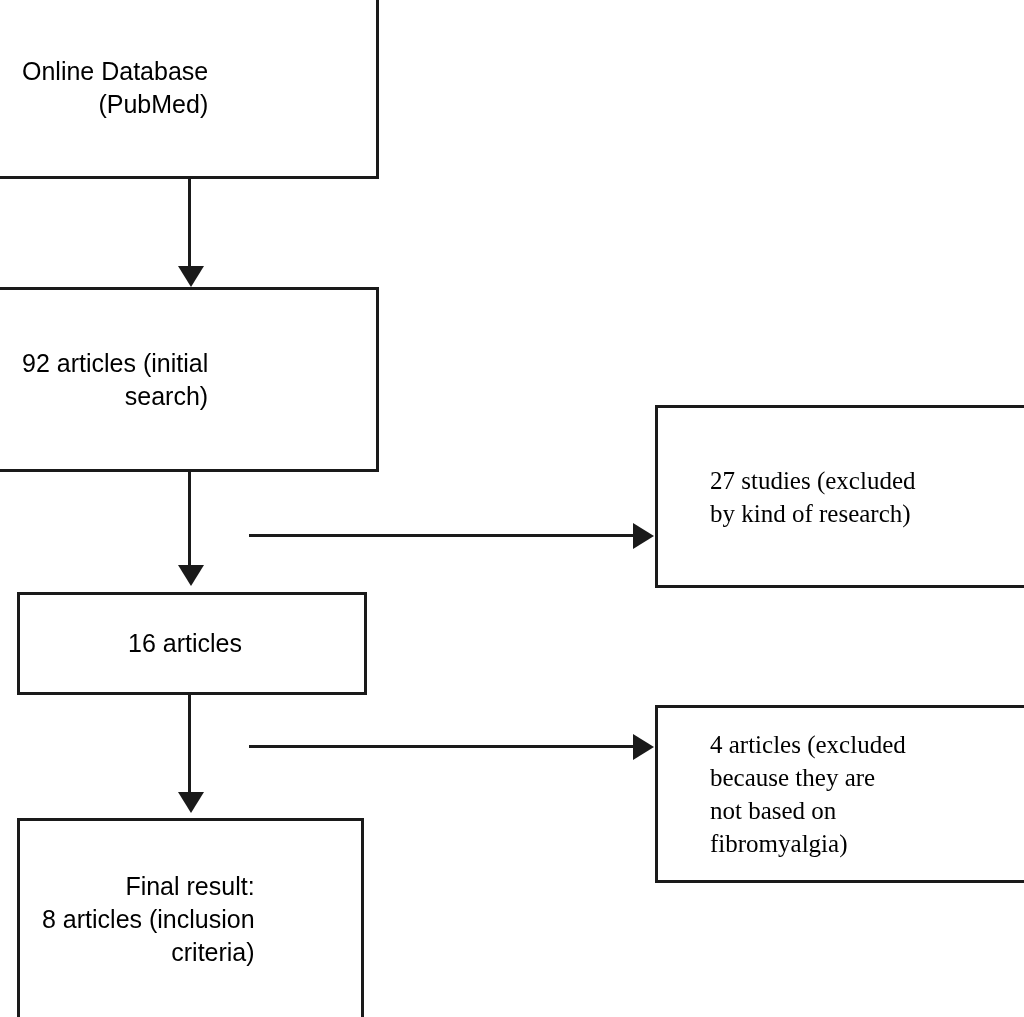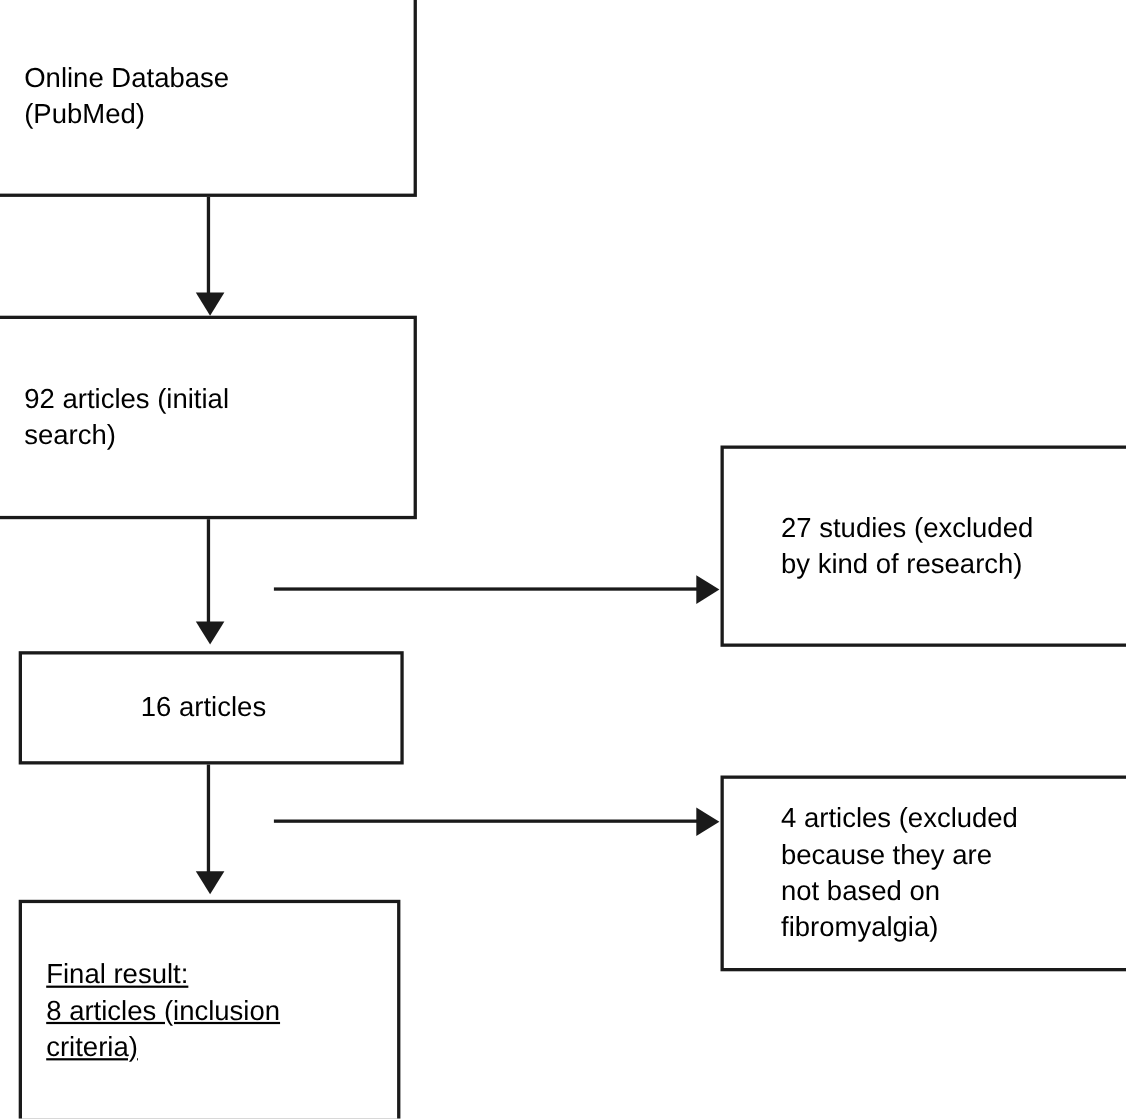--- a/index.html
+++ b/index.html
@@ -27,34 +27,34 @@
     align-items: center;
   }
   .node .label {
     display: block;
     font-size: 25px;
     line-height: 1.32;
     white-space: pre-line;
     padding: 0 22px;
   }
   .node.center .label {
-    text-align: left;
+    text-align: right;
   }
 
   
   #node-source   { left: -3px;  top: -3px;  width: 382px; height: 182px; }
   #node-initial  { left: -3px;  top: 287px; width: 382px; height: 185px; }
   #node-sixteen  { left: 17px;  top: 592px; width: 350px; height: 103px; }
   #node-final    { left: 17px;  top: 818px; width: 347px; height: 202px; }
   #node-excl-1   { left: 655px; top: 405px; width: 372px; height: 183px; }
   #node-excl-2   { left: 655px; top: 705px; width: 372px; height: 178px; }
 
   #node-sixteen .label { padding-left: 108px; }
-  #node-excl-1 .label, #node-excl-2 .label { padding-left: 52px; }
-  #node-final .label { align-self: center; text-decoration: underline; }
+  #node-excl-1 .label, #node-excl-2 .label { padding-left: 52px; font-family: Liberation Serif, serif; }
+  #node-final .label { align-self: center; }
 
   
   .arrow-v {
     position: absolute;
     width: 3px;
     background: #1a1a1a;
   }
   .arrow-h {
     position: absolute;
     height: 3px;

